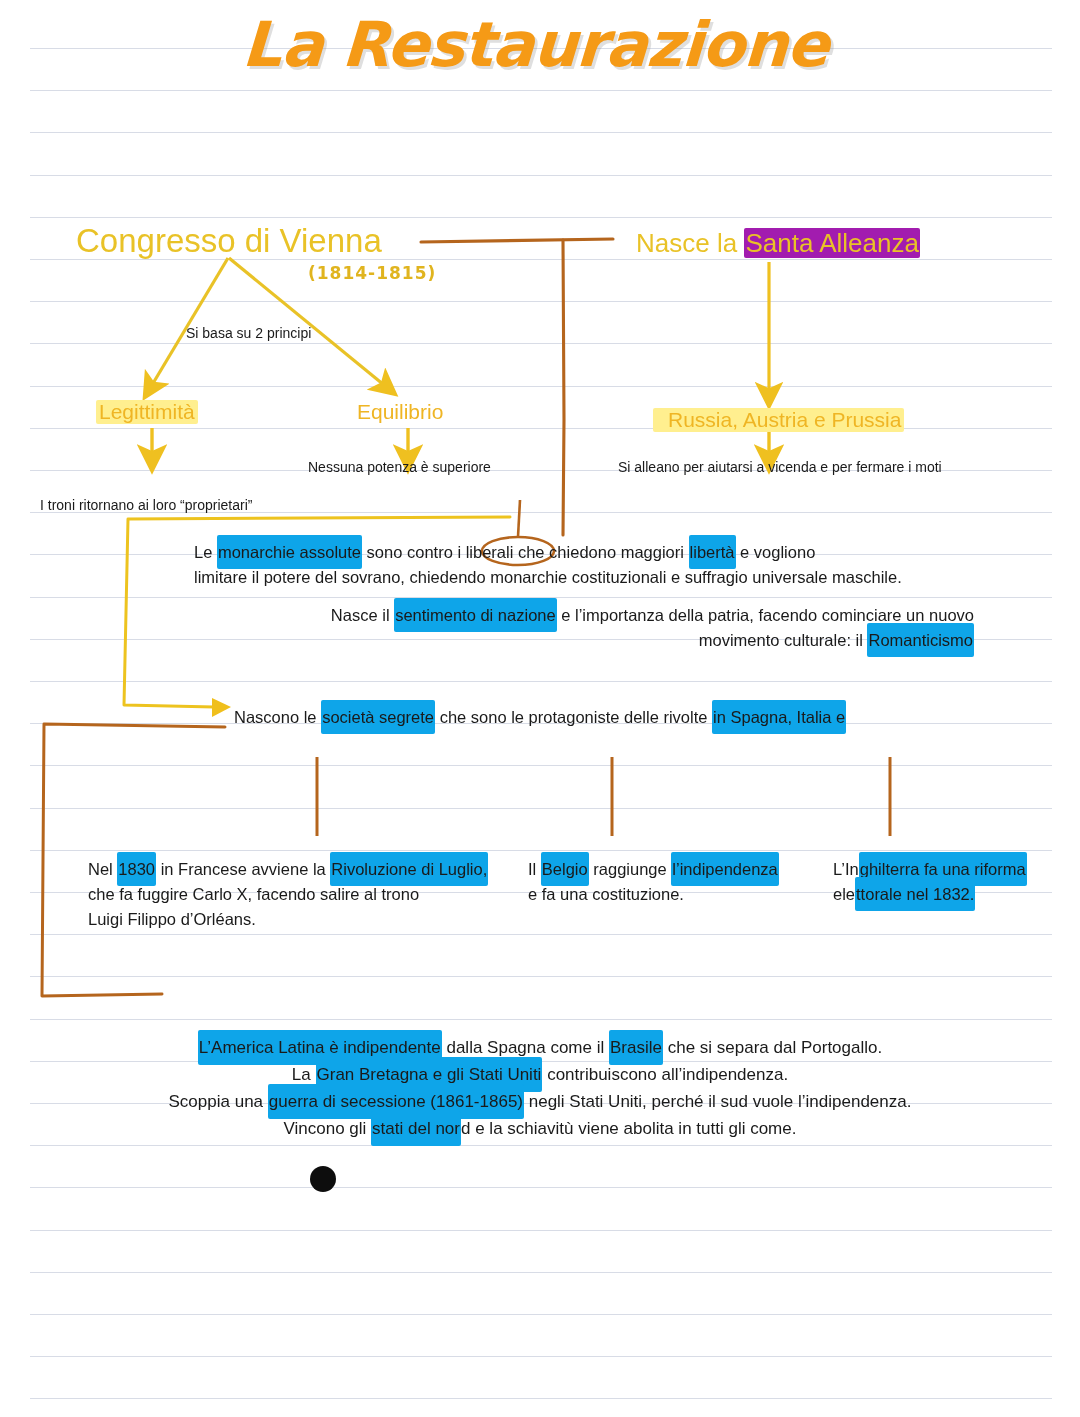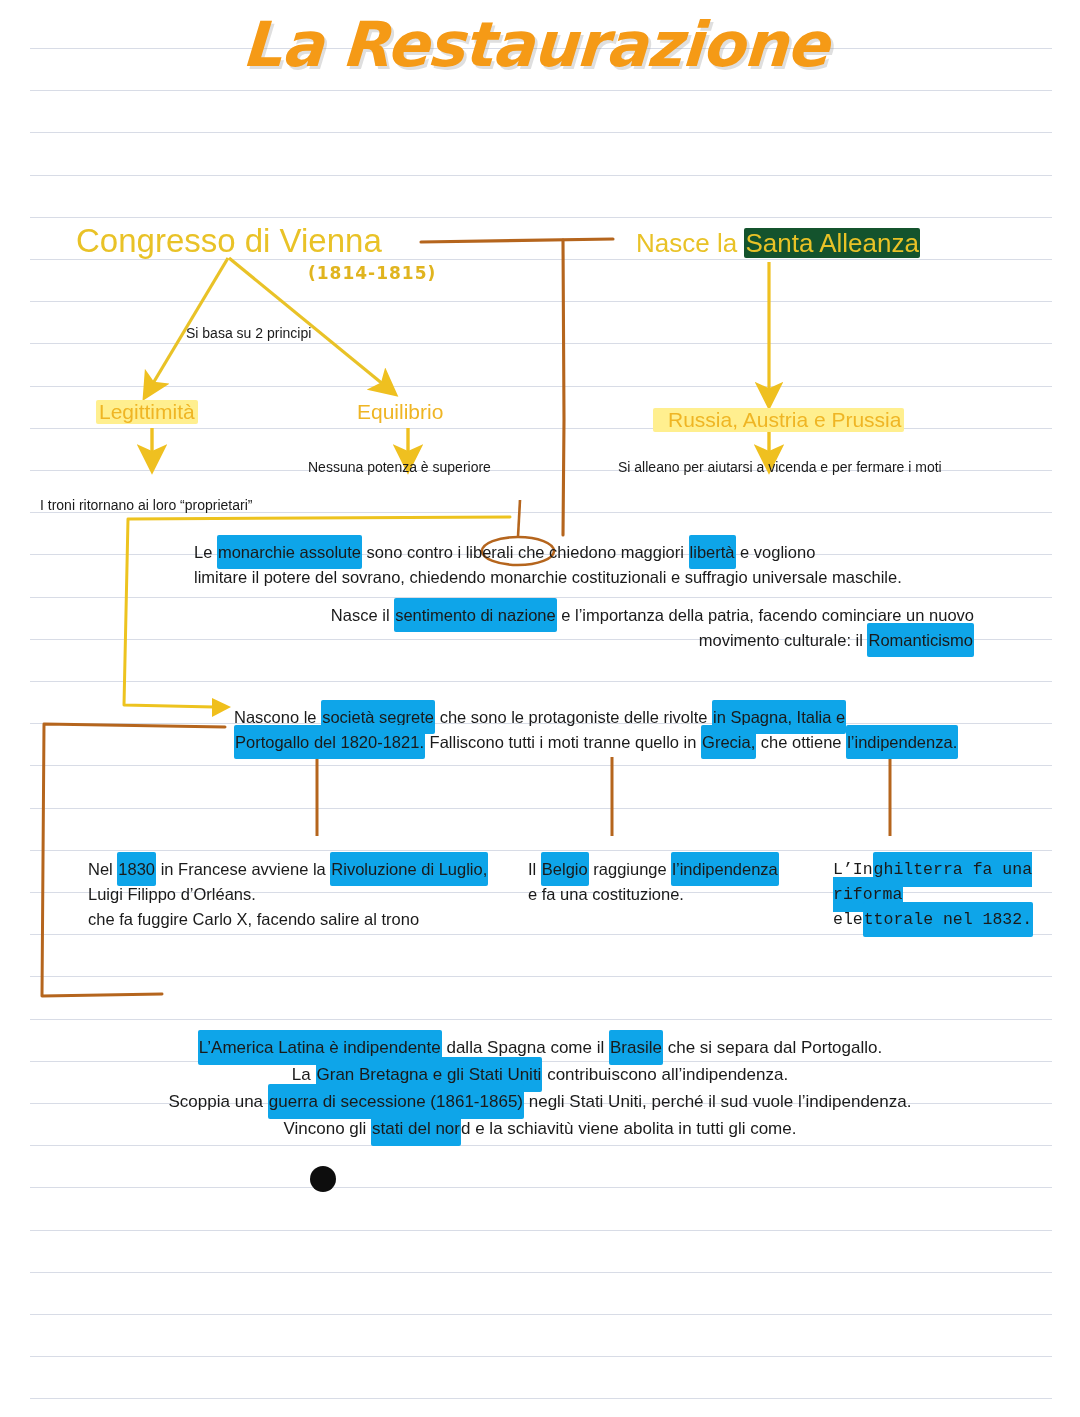--- a/index.html
+++ b/index.html
@@ -38,21 +38,21 @@
     text-shadow:3px 3px 0 rgba(150,150,150,0.30);
     transform:skewX(-6deg);
   }
 
   .head-yellow{
     font-size:33px;
     color:#e9c227;
     letter-spacing:0px;
   }
   .head-yellow .hl{
-    background:#14532d;
+    background:#a21caf;
     border-radius:2px;
     padding:0 1px;
   }
   .years{
     font-family:"DejaVu Sans", sans-serif;
     font-size:17px;
     font-weight:bold;
     color:#e0b41f;
     letter-spacing:1px;
   }
@@ -212,35 +212,34 @@
     <div><span>limitare il potere del sovrano, chiedendo monarchie costituzionali e suffragio universale maschile.</span></div>
   </div>
 
   <div class="blk body-text" style="left:194px;top:603px;width:780px;text-align:right;">
     <div><span>Nasce il </span><span class="hl">sentimento di nazione</span><span> e l’importanza della patria, facendo cominciare un nuovo</span></div>
     <div><span> movimento culturale: il </span><span class="hl">Romanticismo</span></div>
   </div>
 
   <div class="blk body-text" style="left:234px;top:705px;width:800px;">
     <div><span>Nascono le </span><span class="hl">società segrete</span><span>  che sono le protagoniste delle rivolte </span><span class="hl">in Spagna, Italia e</span></div>
-    <div><span class="hl">Portogallo del 1820-1821.</span><span> Falliscono tutti i moti tranne quello in </span><span class="hl">Grecia,</span><span> che ottiene </span><span class="hl">l’indipendenza.</span></div>
   </div>
 
   <div class="blk body-text" style="left:88px;top:857px;width:420px;">
     <div><span>Nel </span><span class="hl">1830</span><span> in Francese avviene la </span><span class="hl">Rivoluzione di Luglio,</span></div>
+    <div><span>che fa fuggire Carlo X, facendo salire al trono</span></div>
     <div><span>Luigi Filippo d’Orléans.</span></div>
-    <div><span>che fa fuggire Carlo X, facendo salire al trono</span></div>
   </div>
 
   <div class="blk body-text" style="left:528px;top:857px;width:300px;">
     <div><span>Il </span><span class="hl">Belgio</span><span> raggiunge </span><span class="hl">l’indipendenza</span></div>
     <div><span>e fa una costituzione.</span></div>
   </div>
 
-  <div class="blk body-text" style="left:833px;top:857px;width:230px;font-family:Liberation Mono, monospace;">
+  <div class="blk body-text" style="left:833px;top:857px;width:230px;">
     <div><span>L’In</span><span class="hl">ghilterra fa una riforma</span></div>
     <div><span>ele</span><span class="hl">ttorale nel 1832.</span></div>
   </div>
 
   <div class="blk body-text big center" style="left:90px;top:1007px;width:900px;">
     <div><span class="hl">L’America Latina è indipendente</span><span> dalla Spagna  come il </span><span class="hl">Brasile</span><span> che si separa dal Portogallo.</span></div>
     <div><span>La </span><span class="hl">Gran Bretagna e gli Stati Uniti</span><span> contribuiscono all’indipendenza.</span></div>
     <div><span>Scoppia una </span><span class="hl">guerra di secessione  (1861-1865)</span><span> negli Stati Uniti, perché il sud vuole l’indipendenza.</span></div>
     <div><span>Vincono gli </span><span class="hl">stati del nor</span><span>d e  la schiavitù viene abolita in tutti gli come.</span></div>
   </div>

